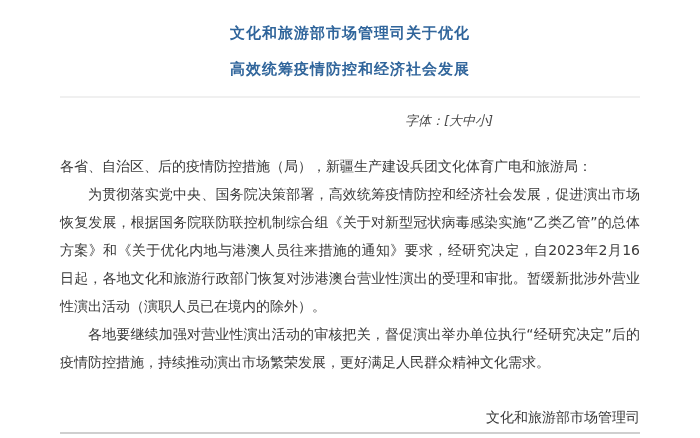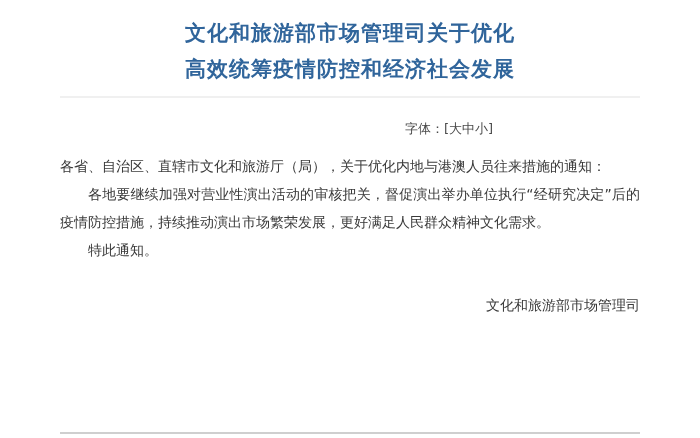--- a/index.html
+++ b/index.html
@@ -11,41 +11,41 @@
     overflow:hidden;
   }
   .content{
     position:relative;
     width:580px;height:100%;
     margin:0 auto;
   }
   .title{
     margin:0;padding-top:15px;
     text-align:center;
-    font-size:21px;
+    font-size:15px;
     font-weight:600;
     line-height:36px;
     color:#30659b;
     letter-spacing:1px;
   }
   .title-line{display:block;}
   .title-sep{
     margin-top:9px;
     border-top:2px solid #f0f0f0;
     height:0;
   }
   .meta-row{
     position:relative;
     margin-top:14px;
     height:20px;
     font-size:13px;
     color:#4a4a4a;
   }
   .meta-left{position:absolute;left:50px;top:0;}
-  .meta-right{position:absolute;left:345px;top:8px;}
+  .meta-right{position:absolute;left:345px;top:0;font-style:italic;}
   .meta-right a{
     color:#4a4a4a;text-decoration:none;cursor:pointer;
   }
   .body-text{
     margin-top:20px;
     font-size:14px;
     line-height:28px;
     color:#3a3a3a;
     text-align:justify;
   }
@@ -83,23 +83,23 @@
 
     <div class="title-sep"></div>
 
     <div class="meta-row">
       <div class="meta-right">
         <span>字体：</span><span>[</span><a>大</a><a>中</a><a>小</a><span>]</span>
       </div>
     </div>
 
     <div class="body-text">
-      <p>各省、自治区、直辖市文化和旅游厅（局），关于优化内地与港澳人员往来措施的通知：</p>
+      <p>各省、自治区、后的疫情防控措施（局），新疆生产建设兵团文化体育广电和旅游局：</p>
+      <p class="indent">为贯彻落实党中央、国务院决策部署，高效统筹疫情防控和经济社会发展，促进演出市场恢复发展，根据国务院联防联控机制综合组《关于对新型冠状病毒感染实施“乙类乙管”的总体方案》和《关于优化内地与港澳人员往来措施的通知》要求，经研究决定，自2023年2月16日起，各地文化和旅游行政部门恢复对涉港澳台营业性演出的受理和审批。暂缓新批涉外营业性演出活动（演职人员已在境内的除外）。</p>
       <p class="indent">各地要继续加强对营业性演出活动的审核把关，督促演出举办单位执行“经研究决定”后的疫情防控措施，持续推动演出市场繁荣发展，更好满足人民群众精神文化需求。</p>
-      <p class="indent">特此通知。</p>
     </div>
 
     <div class="signature">
       <div class="signature-inner">
         <div>文化和旅游部市场管理司</div>
 
       </div>
     </div>
 
     <div class="bottom-line"></div>

